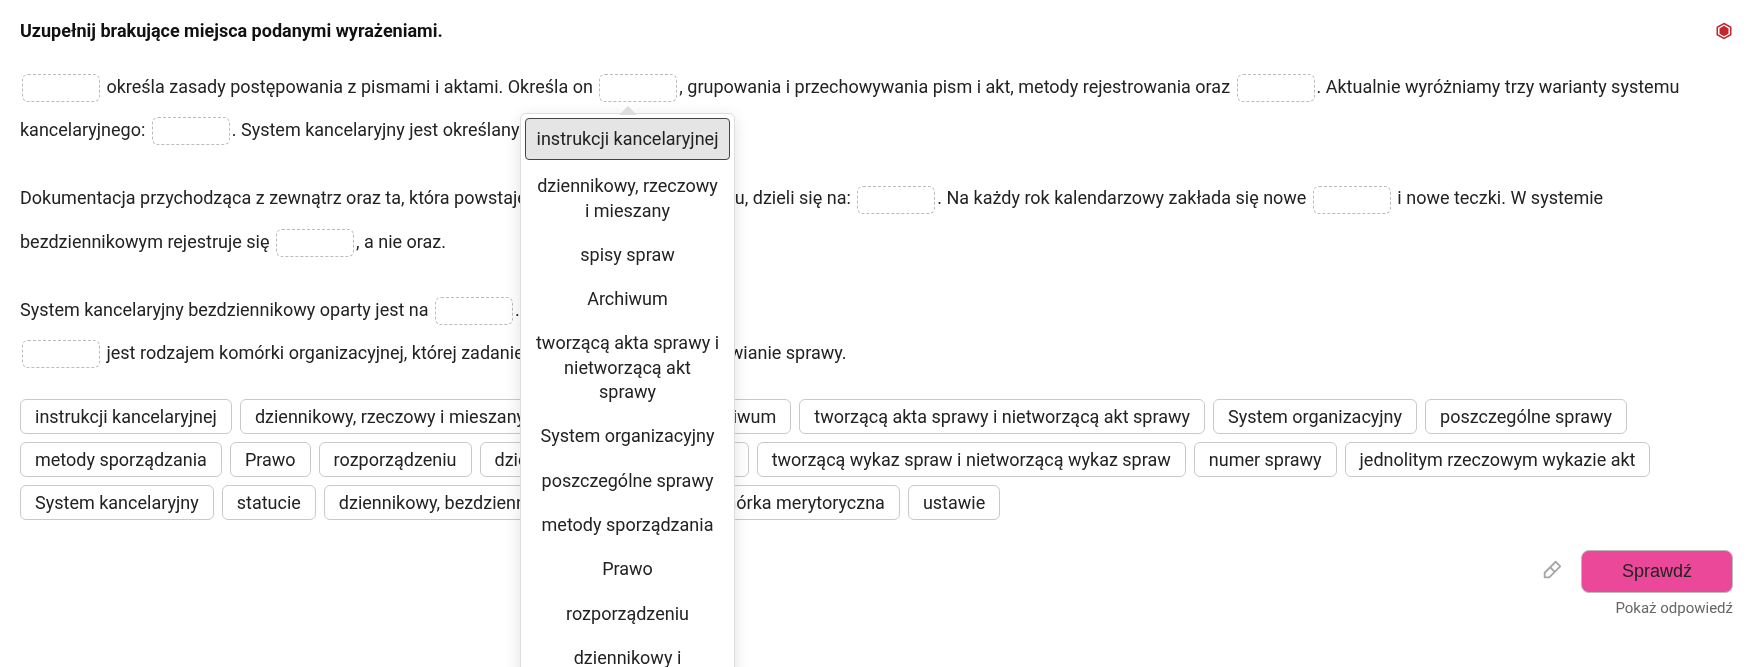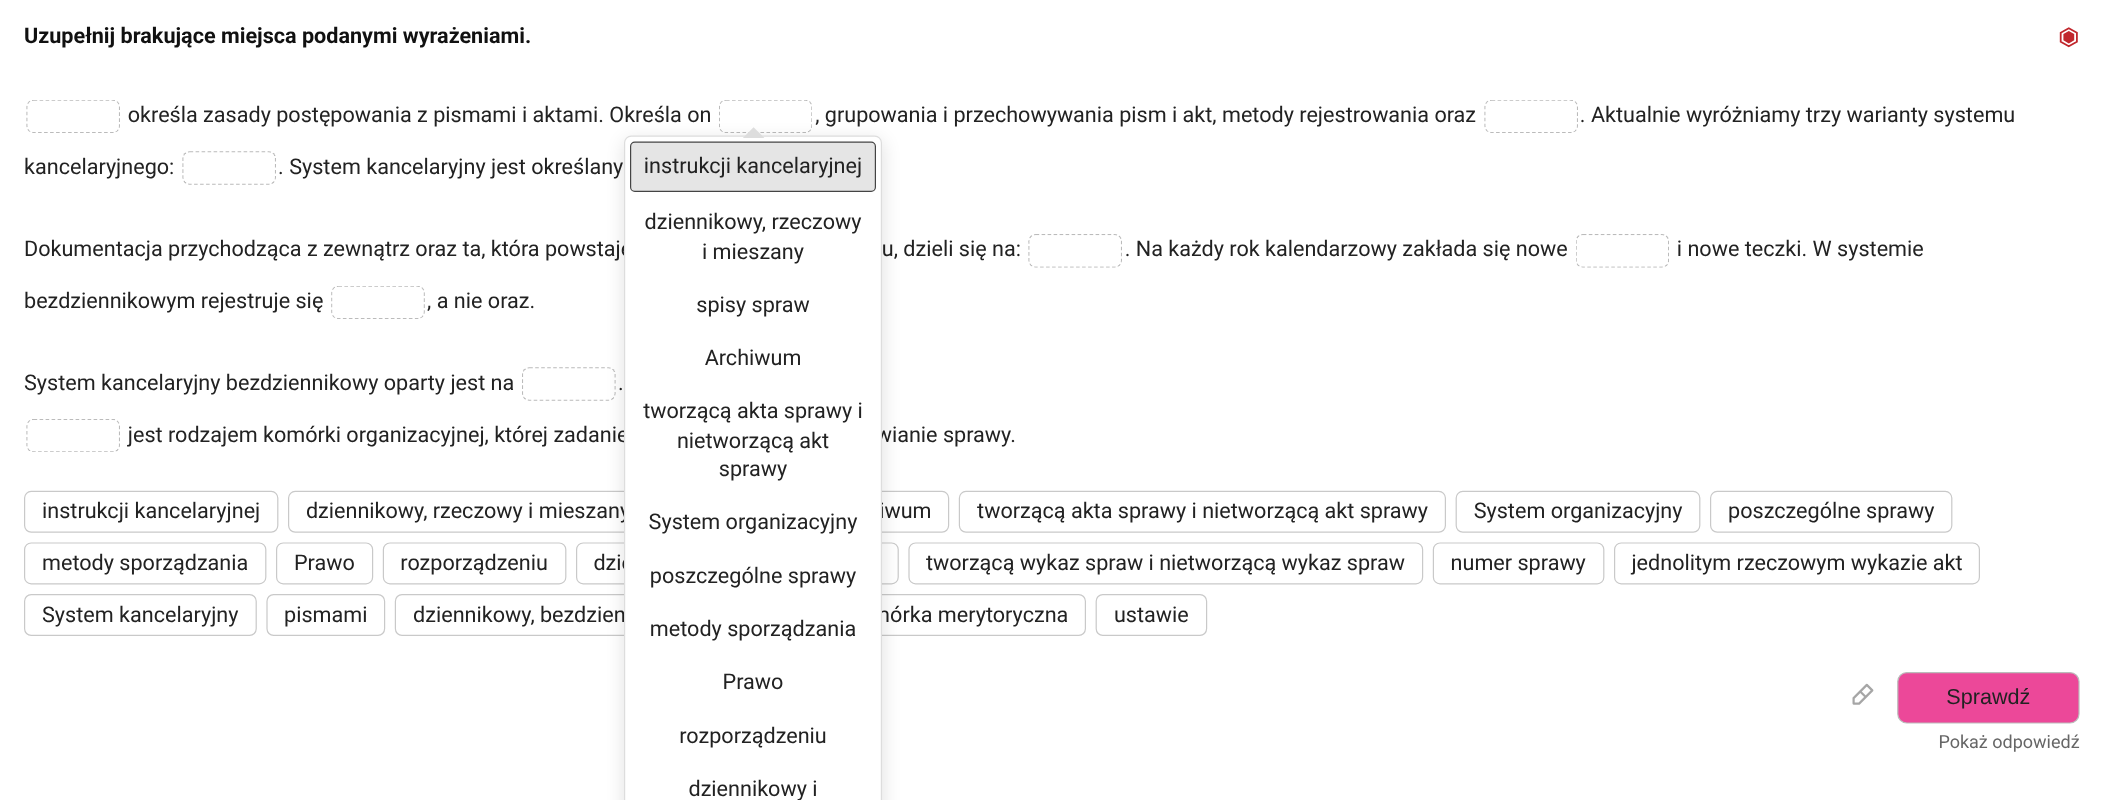--- a/index.html
+++ b/index.html
@@ -8,21 +8,21 @@
     font-size: 18px;
     color: #222;
     margin: 0;
     padding: 20px;
     background: #fff;
   }
   .header {
     display: flex;
     align-items: center;
     justify-content: space-between;
-    margin-bottom: 34px;
+    margin-bottom: 24px;
   }
   .title {
     font-weight: 700;
     font-size: 18px;
     color: #111;
   }
   .hex-icon {
     width: 18px;
     height: 18px;
     display: inline-block;
@@ -162,21 +162,21 @@
     <div class="option">System organizacyjny</div>
     <div class="option">poszczególne sprawy</div>
     <div class="option">metody sporządzania</div>
     <div class="option">Prawo</div>
     <div class="option">rozporządzeniu</div>
     <div class="option">dziennikowy i bezdziennikowy</div>
     <div class="option">tworzącą wykaz spraw i nietworzącą wykaz spraw</div>
     <div class="option">numer sprawy</div>
     <div class="option">jednolitym rzeczowym wykazie akt</div>
     <div class="option">System kancelaryjny</div>
-    <div class="option">pismami</div>
+    <div class="option">statucie</div>
     <div class="option">dziennikowy, bezdziennikowy i mieszany</div>
     <div class="option">Komórka merytoryczna</div>
     <div class="option">ustawie</div>
   </div>
 
 <div class="footer">
   <span class="eraser-icon">
     <svg width="22" height="22" viewBox="0 0 24 24" fill="none" stroke="#777" stroke-width="2" stroke-linejoin="round">
       <path d="M16 3l5 5-12 12H4v-5L16 3z"></path>
       <path d="M10 9l5 5"></path>

